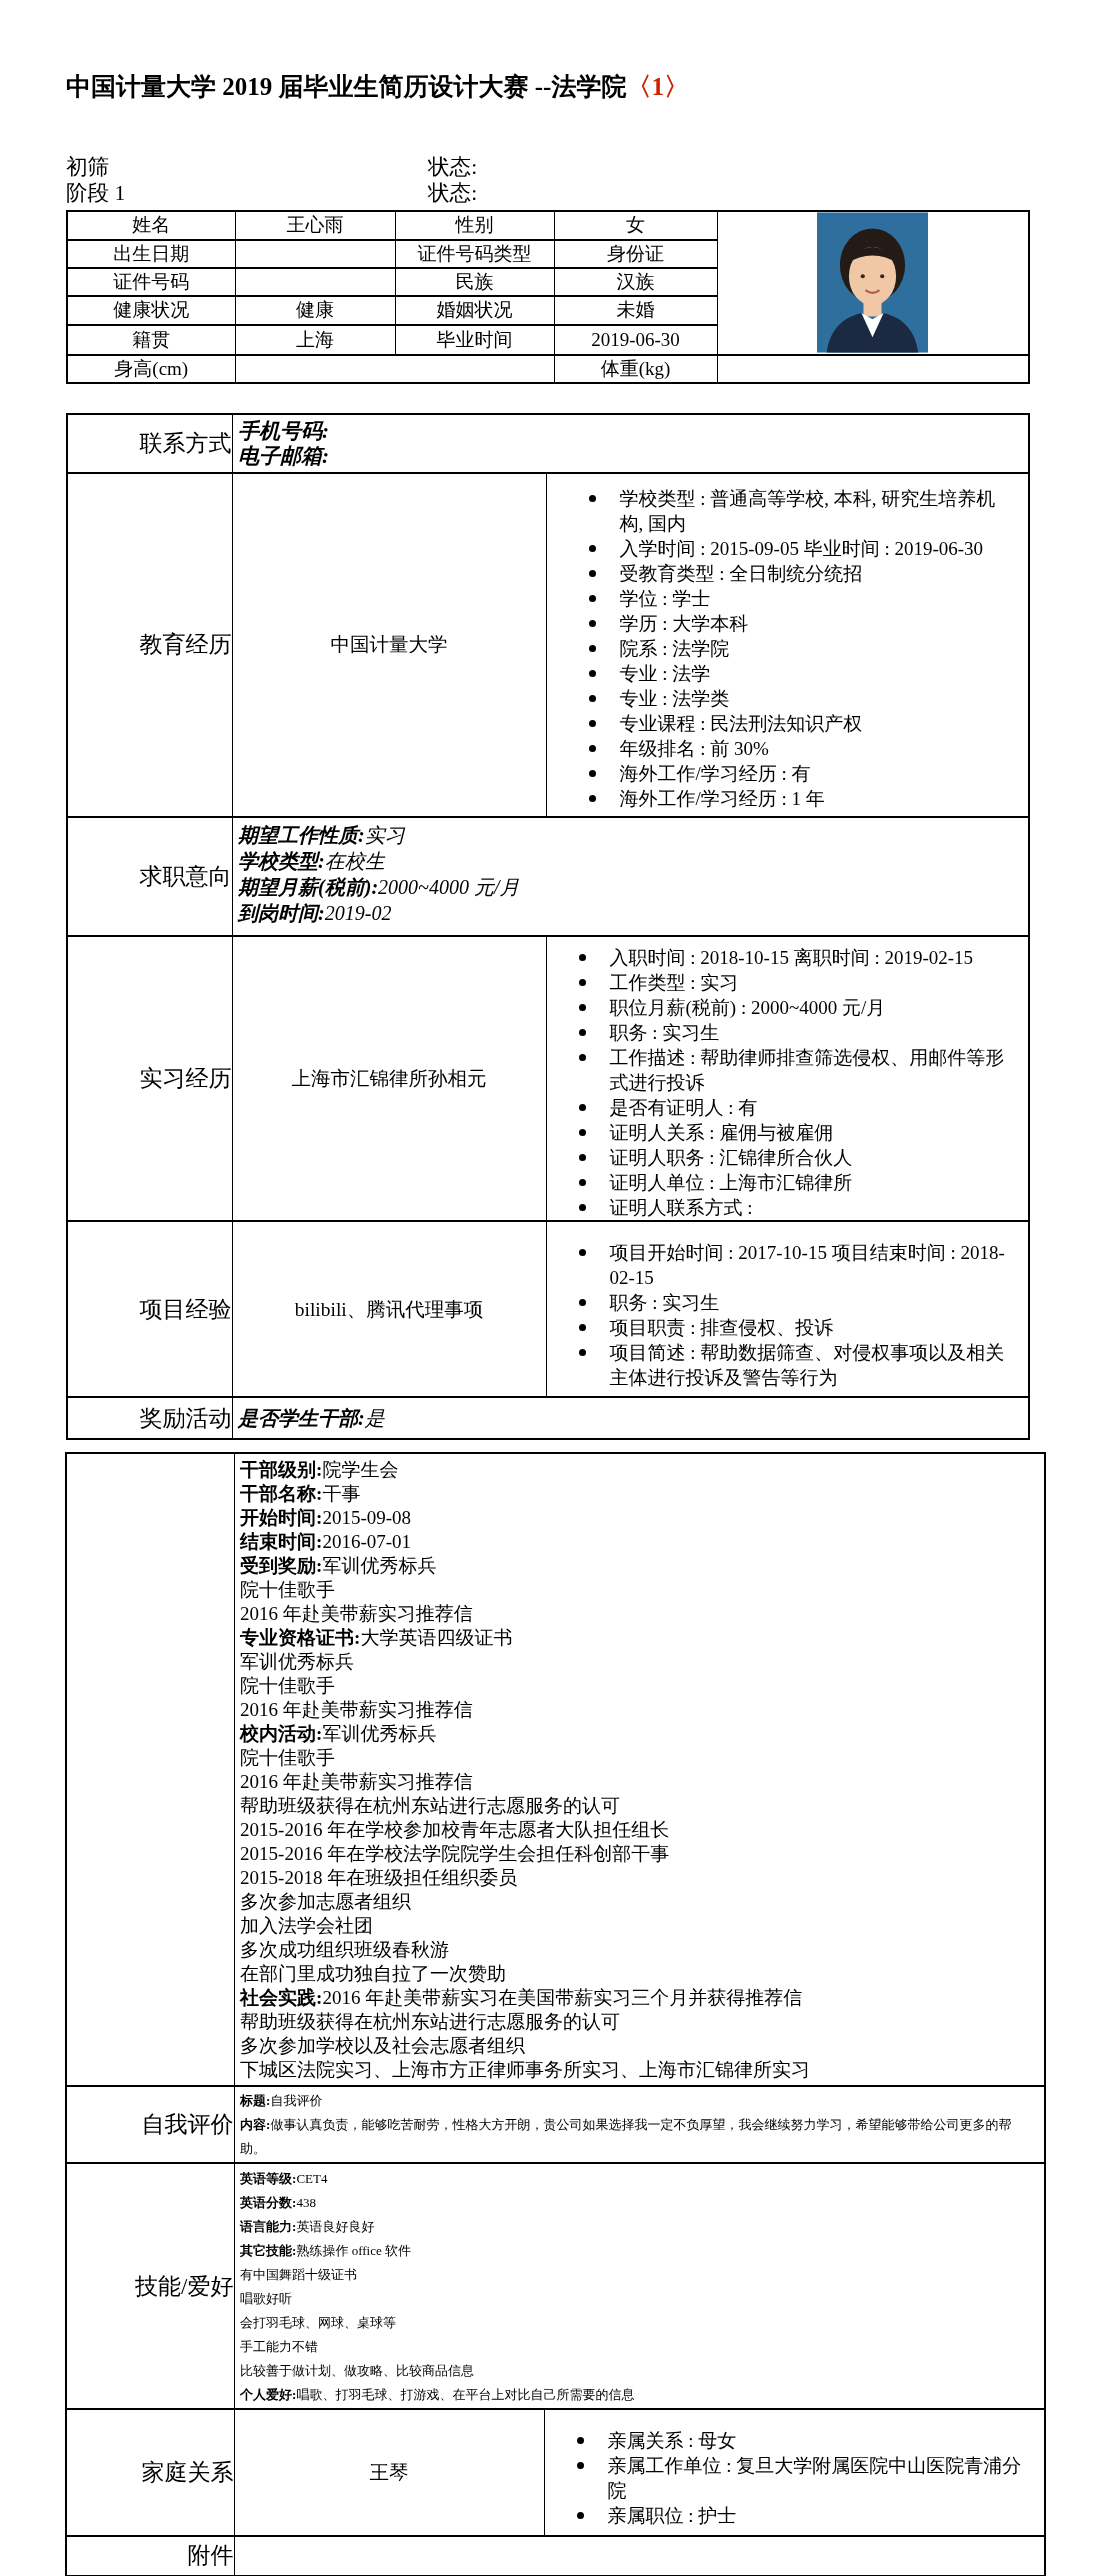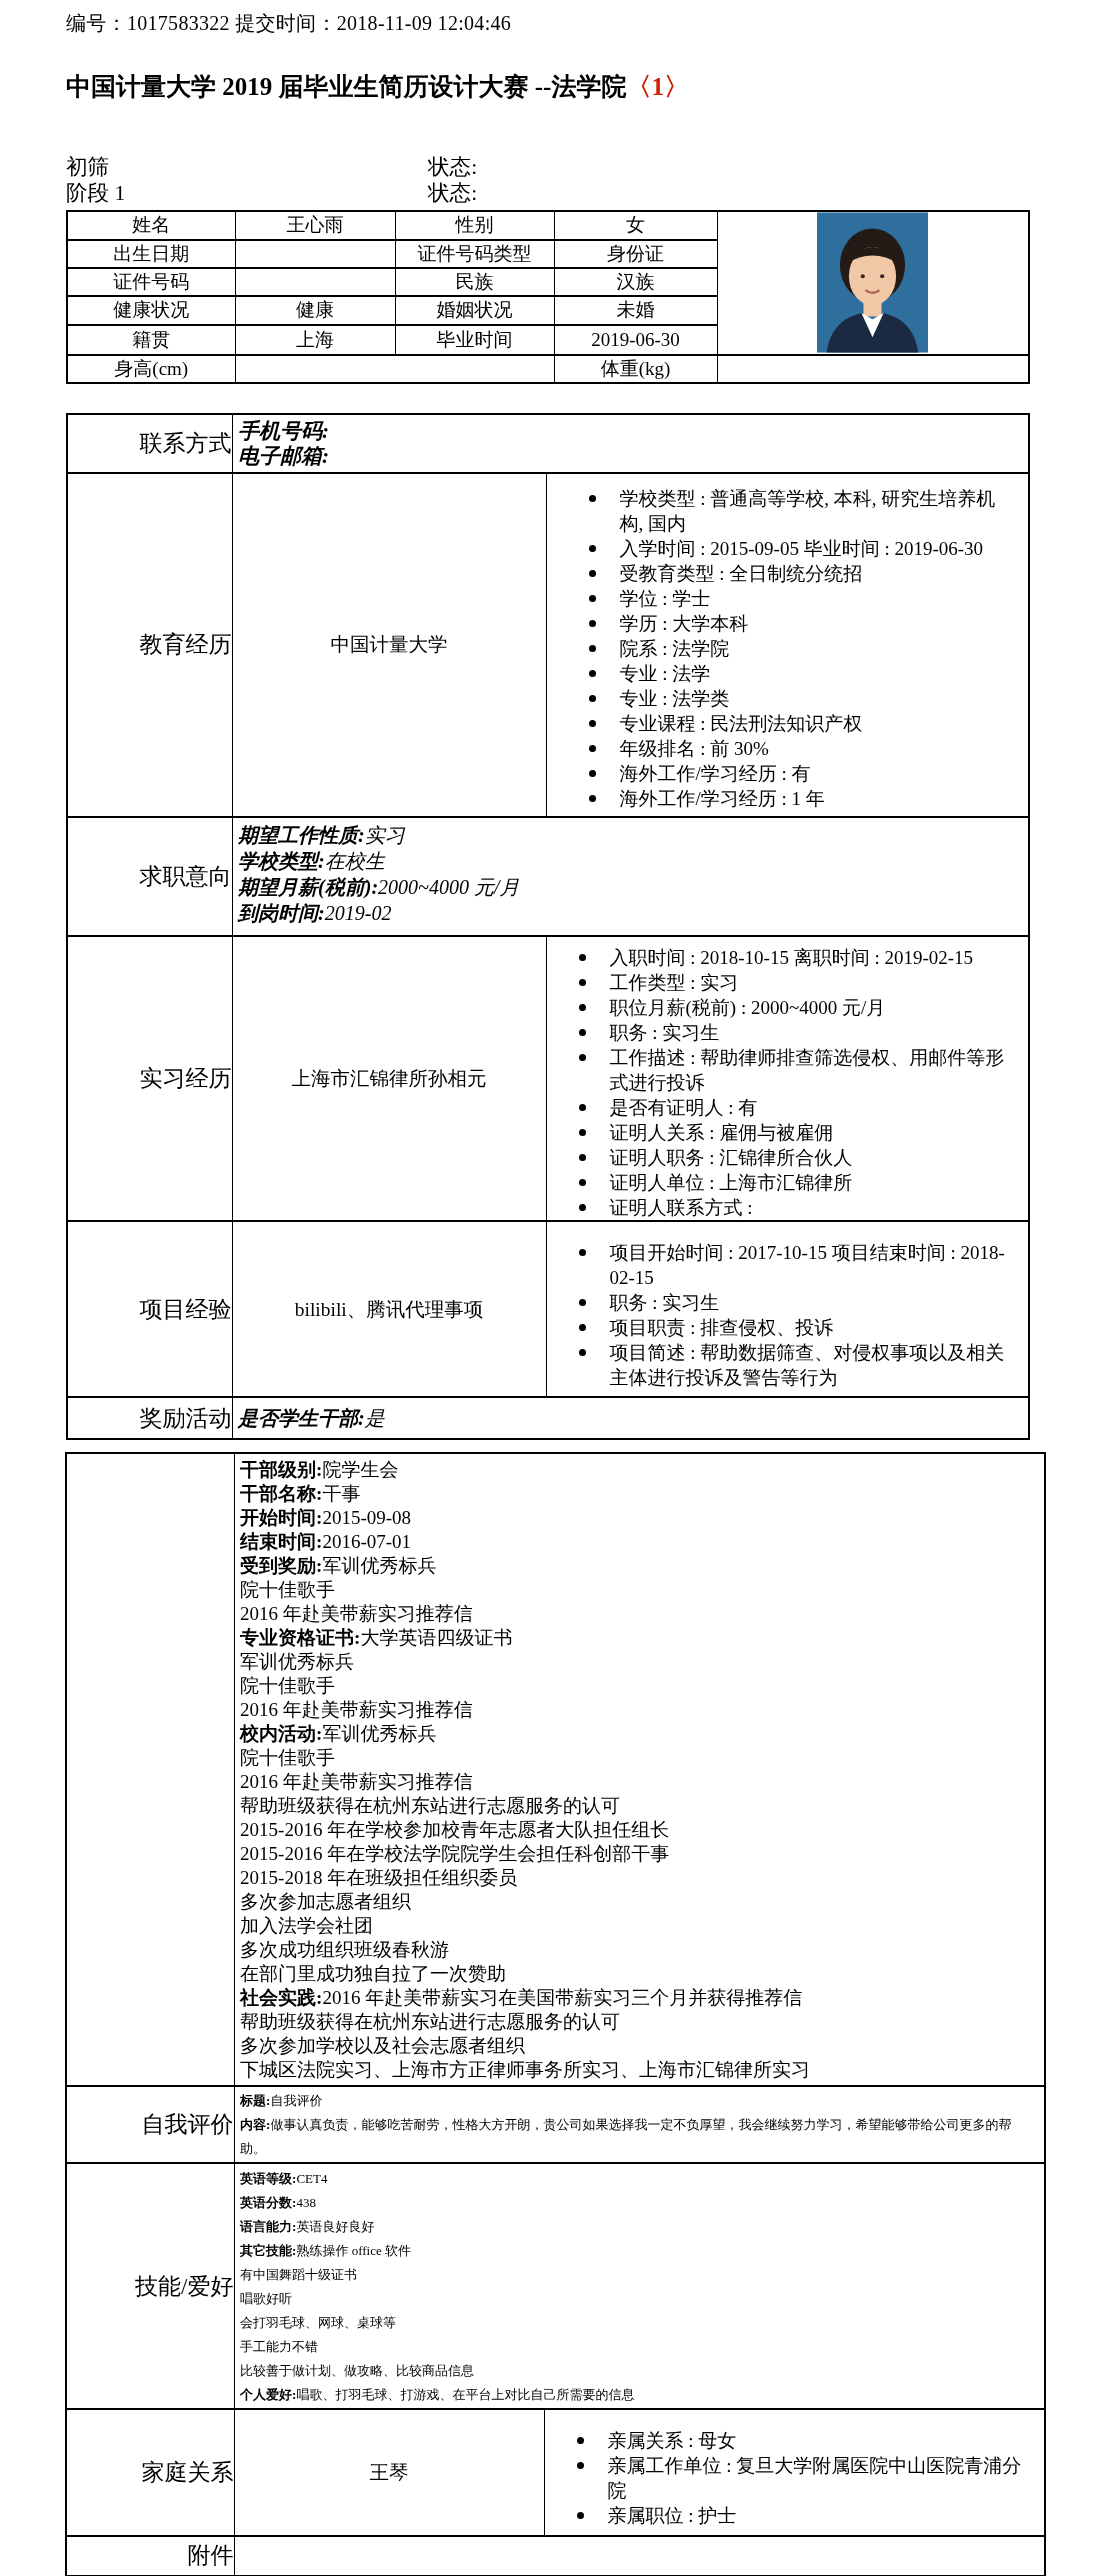--- a/index.html
+++ b/index.html
@@ -70,21 +70,20 @@
   .big-lines  { padding: 4.2px 11px 2.8px 5.6px; }
   .big-lines  .kv-line { font-size: 19px; line-height: 24px; }
   .text-lines { padding: 2.1px 11px 1.4px 5.6px; }
   .text-lines .kv-line { font-size: 13px; line-height: 24px; }
 </style>
 </head>
 <body>
 
 <div class="page">
 
-  <div class="abs" id="serial-line">编号：1017583322 提交时间：2018-11-09 12:04:46</div>
 
   <div class="abs" id="page-title">
     <span>中国计量大学 2019 届毕业生简历设计大赛 --法学院</span><span class="tag">〈1〉</span>
   </div>
 
   <div class="abs stage-row" id="stage-row-0">
     <span>初筛</span>
     <span class="status">状态:</span>
   </div>
   <div class="abs stage-row" id="stage-row-1">

